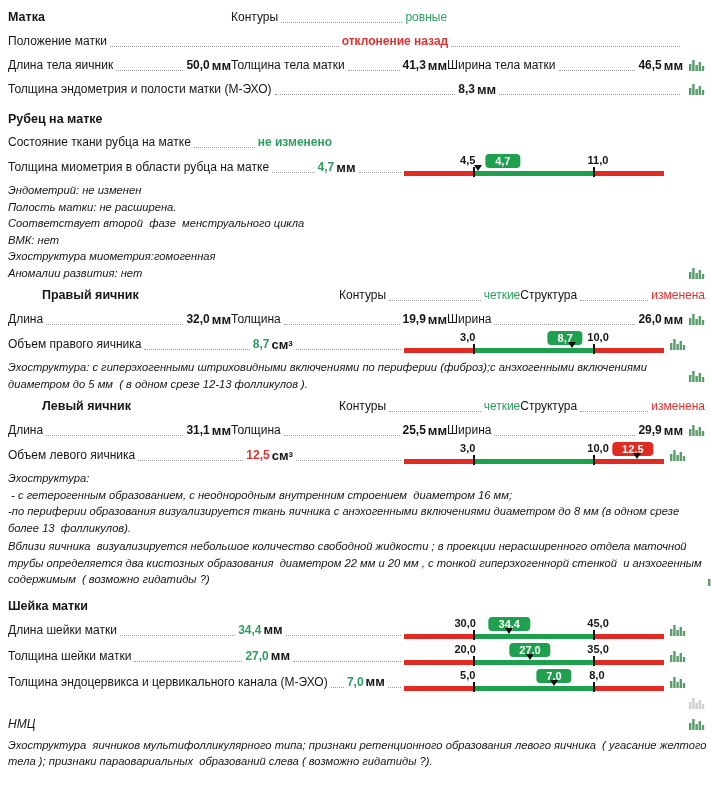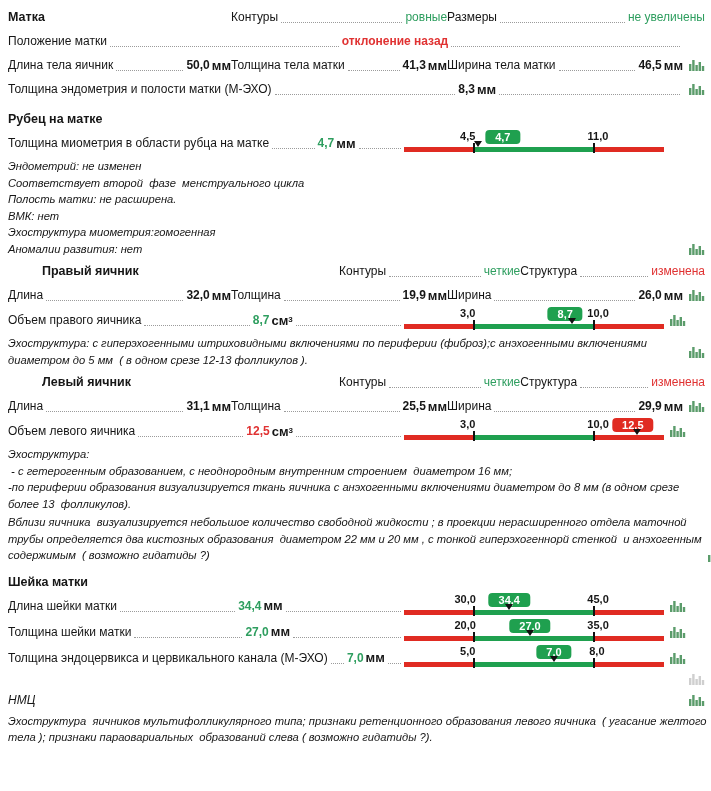--- a/index.html
+++ b/index.html
@@ -53,25 +53,20 @@
 <body>
 
 <div class="page" id="report">
     <div class="row">
       <span class="sec-title hdr-title-wide">Матка</span>
       <span class="hdr-pair pair1w">
         <span class="lbl">Контуры</span>
         <span class="leader"></span>
         <span class="lbl c-green">ровные</span>
       </span>
-      <span class="hdr-pair pair2">
-        <span class="lbl">Размеры</span>
-        <span class="leader"></span>
-        <span class="lbl c-green">не увеличены</span>
-      </span>
     </div>
     <div class="row">
       <span class="kv-full">
         <span class="lbl">Положение матки</span>
         <span class="leader"></span>
         <span class="val c-red">отклонение назад</span>
         <span class="leader"></span>
       </span>
       <span class="icon-slot"></span>
     </div>
@@ -117,20 +112,28 @@
           <rect x="0" y="5" width="2.4" height="7" fill="#5b9c6b"></rect>
           <rect x="3.2" y="1" width="2.4" height="11" fill="#5b9c6b"></rect>
           <rect x="6.4" y="6" width="2.4" height="6" fill="#5b9c6b"></rect>
           <rect x="9.6" y="3" width="2.4" height="9" fill="#5b9c6b"></rect>
           <rect x="12.8" y="7" width="2.4" height="5" fill="#5b9c6b"></rect>
         </svg>
       </span>
     </div>
     <div class="row h-section">
       <span class="sec-title">Рубец на матке</span>
+    </div>
+    <div class="row">
+      <span class="kv-half">
+        <span class="lbl">Состояние ткани рубца на матке</span>
+        <span class="leader"></span>
+        <span class="val c-green">не изменено</span>
+      </span>
+      <span class="icon-slot"></span>
     </div>
     <div class="row barrow">
       <span class="bar-left">
         <span class="lbl">Толщина миометрия в области рубца на матке</span>
         <span class="leader"></span>
         <span class="val c-green">4,7</span>
         <span class="unit">мм</span>
         <span class="leader"></span>
       </span>
       <span class="bar">
@@ -142,22 +145,22 @@
         <span class="bar-tick" style="left: calc(73% - 1px);"></span>
         <span class="tick-lab" style="left: 73%; transform: translateX(-30%);">11,0</span>
         <span class="val-box box-green" style="left: 38%;">4,7</span>
         <span class="marker" style="left: 28.4154%;"></span>
       </span>
       <span class="icon-slot"></span>
     </div>
     <div class="tblock">
       <div class="tlines">
         <div class="tline">Эндометрий: не изменен</div>
+        <div class="tline">Полость матки: не расширена.</div>
         <div class="tline">Соответствует второй  фазе  менструального цикла</div>
-        <div class="tline">Полость матки: не расширена.</div>
         <div class="tline">ВМК: нет</div>
         <div class="tline">Эхоструктура миометрия:гомогенная</div>
         <div class="tline">Аномалии развития: нет</div>
       </div>
       <span class="icon-slot" style="align-self: flex-end; padding-bottom: 2px;">
         <svg width="16" height="12" viewBox="0 0 16 12" class="hist">
           <rect x="0" y="5" width="2.4" height="7" fill="#5b9c6b"></rect>
           <rect x="3.2" y="1" width="2.4" height="11" fill="#5b9c6b"></rect>
           <rect x="6.4" y="6" width="2.4" height="6" fill="#5b9c6b"></rect>
           <rect x="9.6" y="3" width="2.4" height="9" fill="#5b9c6b"></rect>

